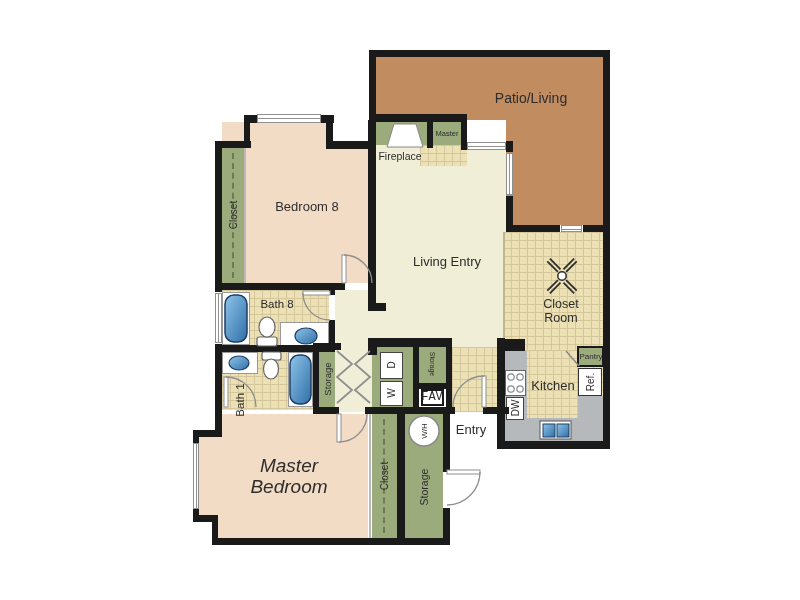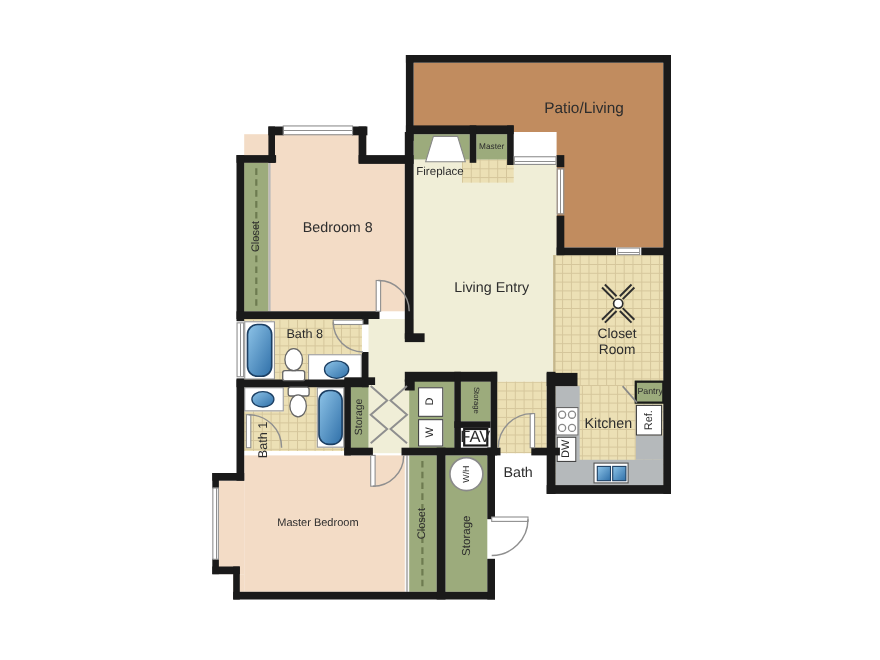--- a/index.html
+++ b/index.html
@@ -223,33 +223,33 @@
 
       <rect x="447" y="470" width="33" height="4" fill="#fff" stroke-width="1"></rect>
       <path d="M480,472 A33,33 0 0 1 447,505" stroke-width="1.3"></path>
     </g>
   </svg>
 
   <div class="label" style="left:531px;top:98px;font-size:14px;">Patio/Living</div>
   <div class="label" style="left:307px;top:206px;font-size:13px;">Bedroom 8</div>
   <div class="label" style="left:447px;top:261px;font-size:13px;">Living Entry</div>
   <div class="label wrap" style="left:561px;top:311px;font-size:12.5px;width:50px;">Closet Room</div>
-  <div class="label wrap" style="left:289px;top:477px;font-size:10px;width:80px;">Master Bedroom</div>
+  <div class="label wrap" style="left:289px;top:477px;font-size:19px;width:80px;font-style:italic;">Master Bedroom</div>
   <div class="label" style="left:553px;top:385px;font-size:13px;">Kitchen</div>
-  <div class="label" style="left:471px;top:429px;font-size:13px;">Bath</div>
+  <div class="label" style="left:471px;top:429px;font-size:13px;">Entry</div>
   <div class="label" style="left:277px;top:304px;font-size:11.5px;">Bath 8</div>
   <div class="label rot" style="left:240px;top:400px;font-size:11.5px;">Bath 1</div>
   <div class="label" style="left:400px;top:156px;font-size:10.5px;">Fireplace</div>
   <div class="label" style="left:447px;top:133px;font-size:7.5px;">Master</div>
   <div class="label" style="left:591px;top:356px;font-size:8px;">Pantry</div>
   <div class="label rot" style="left:590px;top:382px;font-size:10px;">Ref.</div>
   <div class="label rot" style="left:515px;top:408px;font-size:10px;">DW</div>
   <div class="label rot" style="left:391px;top:365px;font-size:10px;">D</div>
   <div class="label rot" style="left:391px;top:393px;font-size:10px;">W</div>
-  <div class="label" style="left:432px;top:397px;font-size:15px;">FAV</div>
+  <div class="label" style="left:432px;top:397px;font-size:12px;font-family:Liberation Mono, monospace;">FAV</div>
   <div class="label rot" style="left:424px;top:431px;font-size:8px;">W/H</div>
   <div class="label rot" style="left:327px;top:379px;font-size:9.5px;">Storage</div>
   <div class="label rotcw" style="left:432px;top:364px;font-size:7px;">Storage</div>
   <div class="label rot" style="left:424px;top:487px;font-size:10.5px;">Storage</div>
   <div class="label rot" style="left:233px;top:215px;font-size:10px;">Closet</div>
   <div class="label rot" style="left:384px;top:476px;font-size:10px;">Closet</div>
 
 </div>
 
 </body></html>

